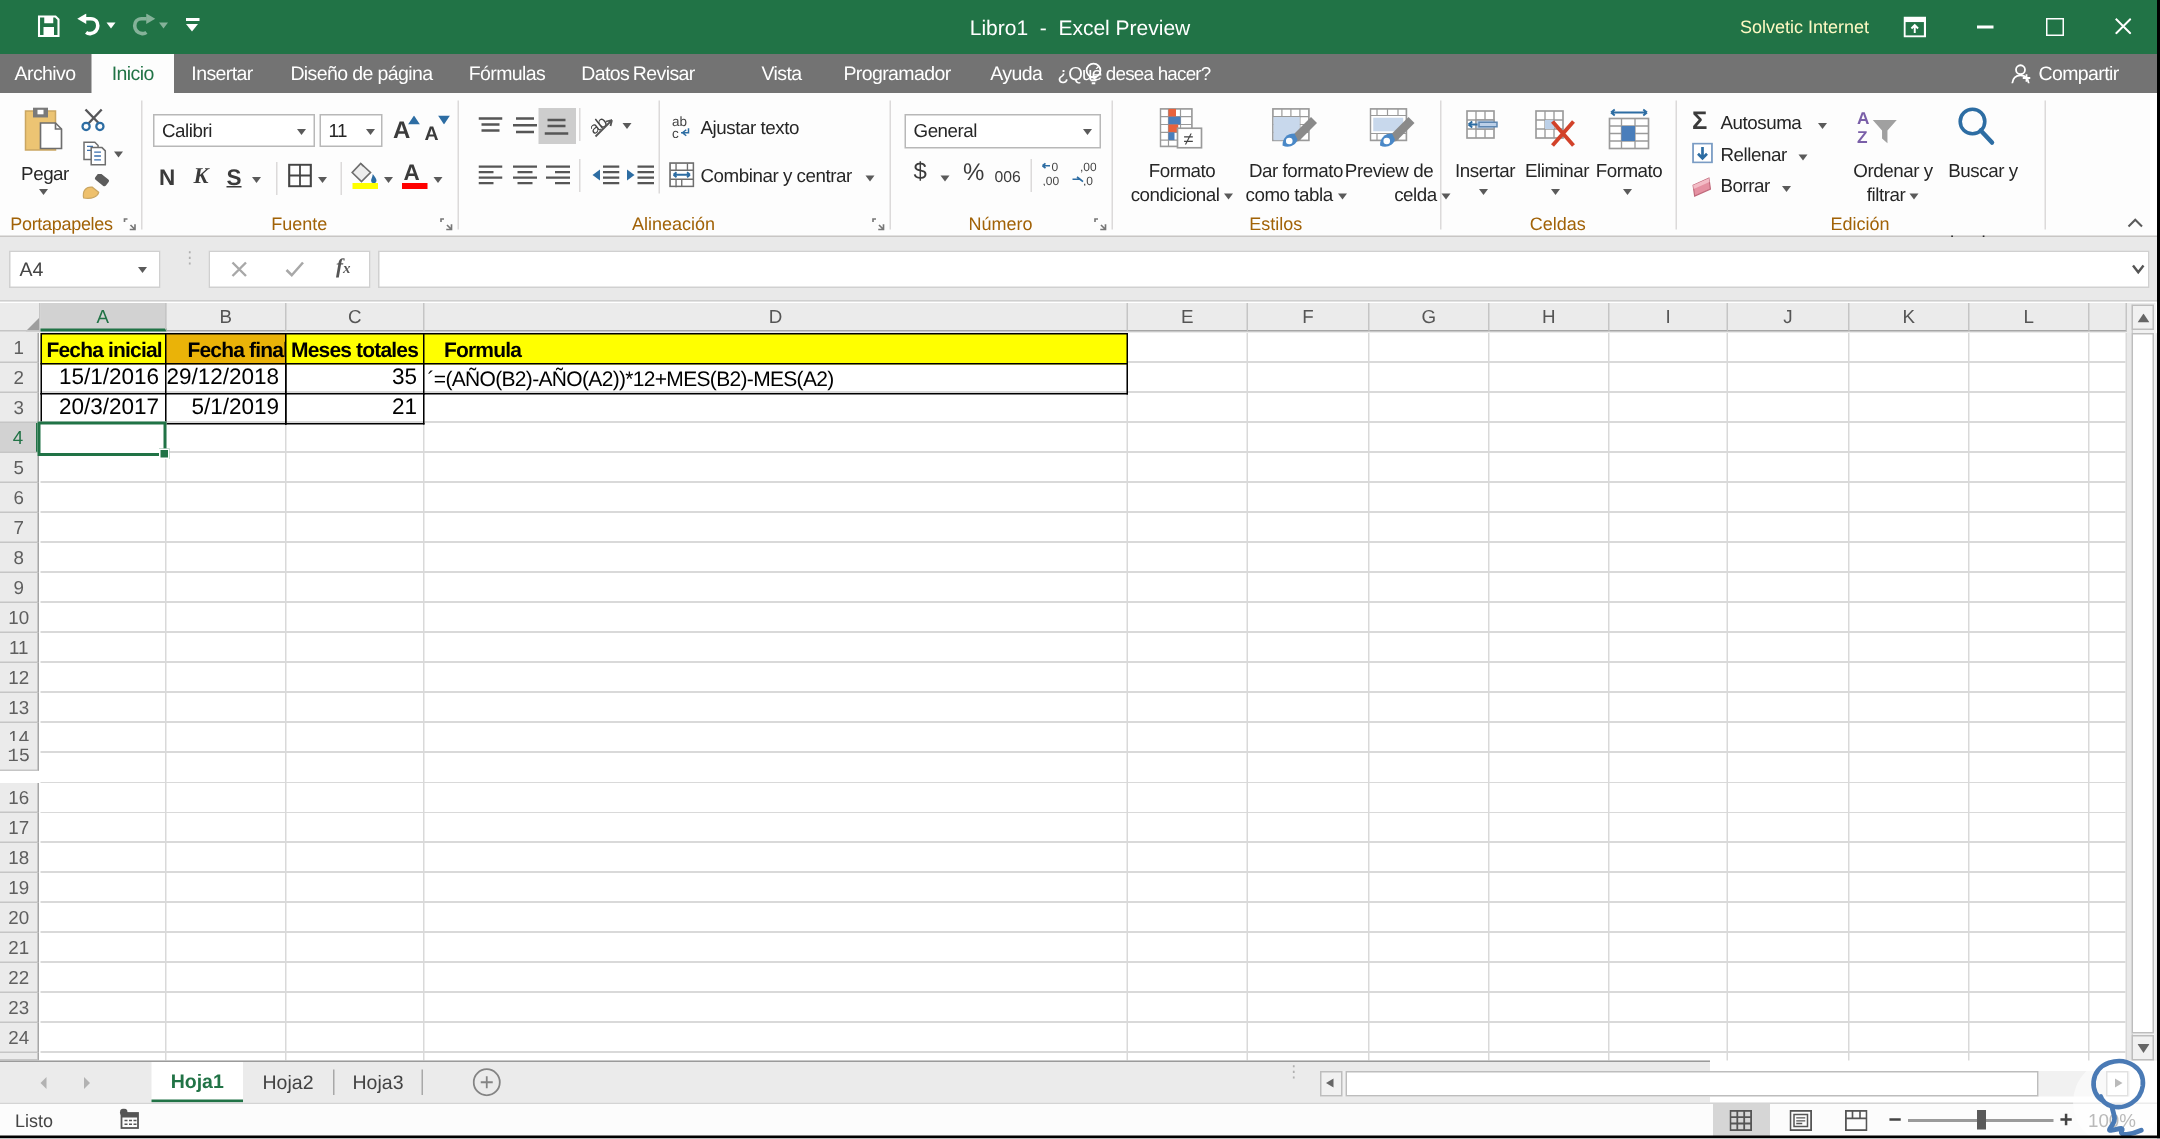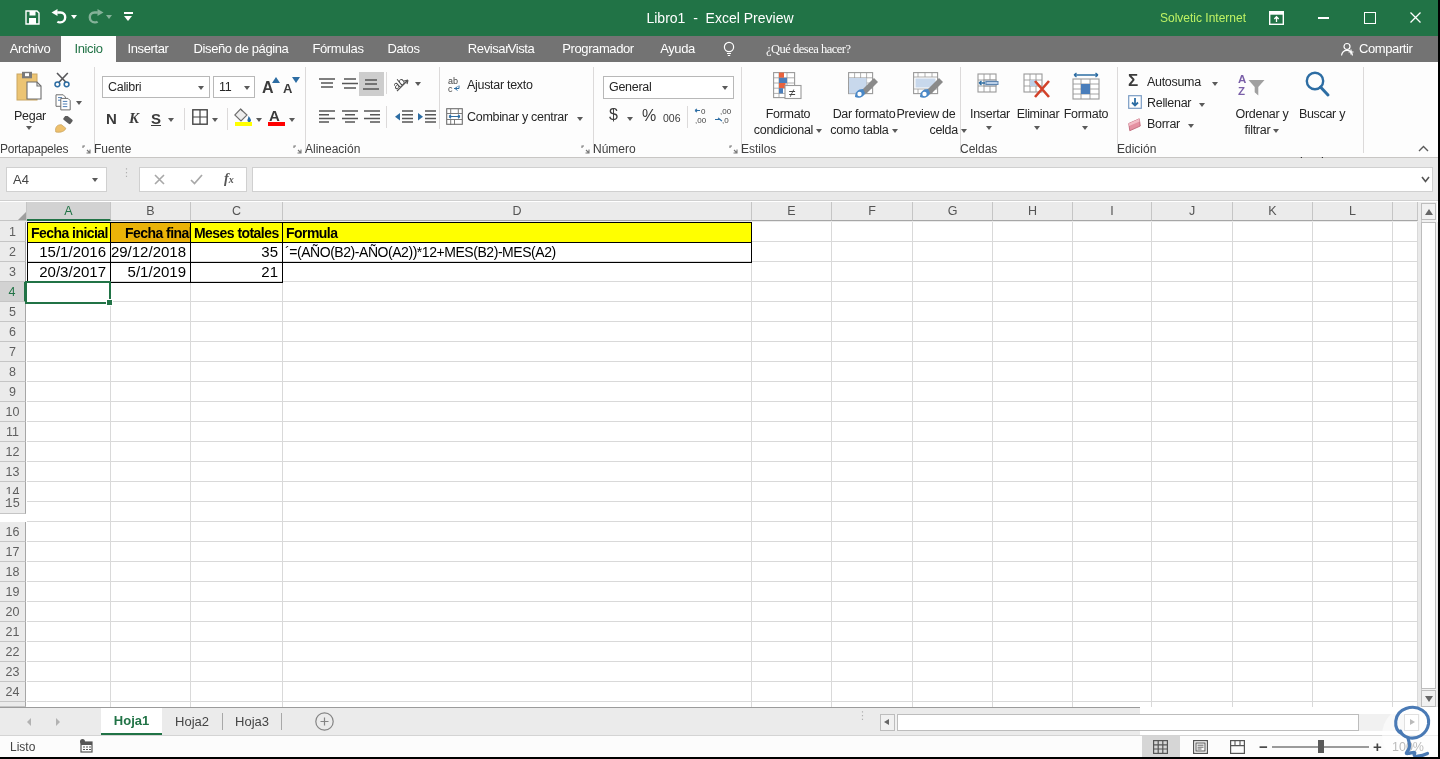--- a/index.html
+++ b/index.html
@@ -5,21 +5,21 @@
   html,body{margin:0;padding:0;}
   body{width:1440px;height:759px;overflow:hidden;font-family:"Liberation Sans",sans-serif;}
   .abs{position:absolute;}
   #app{position:relative;width:1440px;height:759px;background:#fff;}
   
   #titlebar{left:0;top:0;width:1440px;height:36px;background:#217346;color:#fff;}
   #tabrow{left:0;top:36px;width:1440px;height:26px;background:#737373;}
   .rtab{position:absolute;top:0;height:26px;line-height:26px;color:#fff;font-size:13px;text-align:center;letter-spacing:-0.4px;white-space:nowrap;}
   #ribbon{left:0;top:62px;width:1440px;height:96px;background:#fdfdfd;border-bottom:1px solid #c8c6c4;box-sizing:border-box;}
   .gsep{position:absolute;top:5px;height:86px;width:1px;background:#dcdada;}
-  .glabel{position:absolute;top:80px;height:14px;width:100%;font-size:12px;color:#404040;}
+  .glabel{position:absolute;top:80px;height:14px;width:100%;text-align:center;font-size:12px;color:#a16207;}
   .launch{position:absolute;top:83px;width:9px;height:9px;}
   .btxt{font-size:12.5px;color:#262626;letter-spacing:-0.3px;white-space:nowrap;}
   .dar{display:inline-block;width:0;height:0;border-left:3.5px solid transparent;border-right:3.5px solid transparent;border-top:4px solid #5a5a5a;vertical-align:middle;}
   
   #fbar{left:0;top:158px;width:1440px;height:43px;background:#e9e9e9;border-bottom:1px solid #cfcfcf;box-sizing:border-box;}
   
   #colhdr{left:0;top:202px;width:1437px;height:20px;background:#ebebeb;}
   .chd{position:absolute;top:0;height:19px;border-right:1px solid #c5c5c5;border-bottom:1px solid #a6a6a6;box-sizing:border-box;text-align:center;font-size:12.5px;color:#555;line-height:19px;}
   .rhd{position:absolute;left:0;width:26px;border-right:1px solid #a6a6a6;border-bottom:1px solid #c5c5c5;box-sizing:border-box;background:#ebebeb;text-align:center;font-size:12.5px;color:#5f5f5f;}
   
@@ -53,51 +53,51 @@
 
     <svg class="abs" style="left:88px;top:9px" width="16" height="16" viewBox="0 0 16 16" opacity="0.45">
       <path d="M9.8 3.5 L6.5 3.5 C3.2 3.5 1.8 6 1.8 8.2 C1.8 10.8 3.7 13.2 6.7 13.4 C7.8 13.5 8.8 13.2 9.6 12.6" fill="none" stroke="#fff" stroke-width="2.4"></path>
       <path d="M15.5 3.5 L9.5 0 L9.5 7 z" fill="#fff"></path>
     </svg>
     <div class="abs" style="left:106px;top:15px;width:0;height:0;border-left:3.5px solid transparent;border-right:3.5px solid transparent;border-top:4px solid #fff;opacity:.45"></div>
 
     <div class="abs" style="left:124px;top:12px;width:9px;height:2px;background:#fff"></div>
     <div class="abs" style="left:124px;top:16px;width:0;height:0;border-left:4.5px solid transparent;border-right:4.5px solid transparent;border-top:5px solid #fff"></div>
     <div class="abs" style="left:0;top:0;width:1440px;height:36px;line-height:36px;text-align:center;font-size:14px;color:#fff">Libro1&nbsp; -&nbsp; Excel Preview</div>
-    <div class="abs" style="left:1160px;top:0;height:36px;line-height:36px;font-size:12px;color:#bef264">Solvetic Internet</div>
+    <div class="abs" style="left:1160px;top:0;height:36px;line-height:36px;font-size:12px;color:#fef9c3">Solvetic Internet</div>
 
     <svg class="abs" style="left:1269px;top:11px" width="15" height="14" viewBox="0 0 15 14">
       <rect x="0.7" y="0.7" width="13.6" height="12.6" fill="none" stroke="#fff" stroke-width="1.4"></rect>
       <rect x="0.7" y="0.7" width="13.6" height="3" fill="#fff"></rect>
       <path d="M7.5 11 L7.5 6 M5.3 8 L7.5 5.7 L9.7 8" fill="none" stroke="#fff" stroke-width="1.3"></path>
     </svg>
 
     <div class="abs" style="left:1318px;top:17px;width:11px;height:1.5px;background:#fff"></div>
     <div class="abs" style="left:1364px;top:12px;width:10px;height:10px;border:1.4px solid #fff"></div>
     <svg class="abs" style="left:1410px;top:12px" width="11" height="11" viewBox="0 0 11 11">
       <path d="M0.5 0.5 L10.5 10.5 M10.5 0.5 L0.5 10.5" stroke="#fff" stroke-width="1.3"></path>
     </svg>
   </div>
   <div class="abs" id="tabrow">
     <div class="rtab" style="left:5px;width:50px;">Archivo</div>
     <div class="rtab" style="left:61px;width:55px;background:#fdfdfd;color:#217346;">Inicio</div>
     <div class="rtab" style="left:122px;width:52px;">Insertar</div>
     <div class="rtab" style="left:186px;width:110px;">Diseño de página</div>
     <div class="rtab" style="left:311px;width:54px;">Fórmulas</div>
     <div class="rtab" style="left:387px;width:33px;">Datos</div>
-    <div class="rtab" style="left:467px;width:43px;">Revisar</div>
+    <div class="rtab" style="left:421px;width:43px;">Revisar</div>
     <div class="rtab" style="left:507px;width:28px;">Vista</div>
     <div class="rtab" style="left:562px;width:72px;">Programador</div>
     <div class="rtab" style="left:660px;width:35px;">Ayuda</div>
 
     <svg class="abs" style="left:722px;top:5px" width="14" height="17" viewBox="0 0 14 17">
       <circle cx="7" cy="6" r="4.6" fill="none" stroke="#fff" stroke-width="1.2"></circle>
       <path d="M5 10.5 h4 M5 12.5 h4 M5.8 14.5 h2.4" stroke="#fff" stroke-width="1.2"></path>
     </svg>
-    <div class="rtab" style="left:766px;width:110px;text-align:left;font-size:12.5px;letter-spacing:-0.5px;font-family:Liberation Serif, serif;">¿Qué desea hacer?</div>
+    <div class="rtab" style="left:705px;width:110px;text-align:left;font-size:12.5px;letter-spacing:-0.5px;">¿Qué desea hacer?</div>
 
     <svg class="abs" style="left:1340px;top:6px" width="15" height="15" viewBox="0 0 15 15">
       <circle cx="7" cy="4.5" r="3" fill="none" stroke="#fff" stroke-width="1.2"></circle>
       <path d="M1.5 13.5 C2 9.8 4.2 8.3 7 8.3 C9.8 8.3 12 9.8 12.5 13.5" fill="none" stroke="#fff" stroke-width="1.2"></path>
       <path d="M11.5 11 h5 M14 8.5 v5" stroke="#fff" stroke-width="1.2" transform="translate(-3,-1)"></path>
     </svg>
     <div class="rtab" style="left:1359px;width:62px;text-align:left;">Compartir</div>
   </div>
   <div class="abs" id="ribbon">
 
@@ -454,21 +454,21 @@
       <div class="rhd" style="top:400px;height:20px;line-height:20px;">21</div>
       <div class="rhd" style="top:420px;height:20px;line-height:20px;">22</div>
       <div class="rhd" style="top:440px;height:20px;line-height:20px;">23</div>
       <div class="rhd" style="top:460px;height:20px;line-height:20px;">24</div>
       <div class="rhd" style="top:480px;height:5px;"></div>
     </div>
 
     <div class="cell hcell" style="left:27px;top:0px;width:84px;height:21px;background:#ffff00;border:1px solid #000;padding-left:3px;">Fecha inicial</div>
     <div class="cell hcell" style="left:110px;top:0px;width:81px;height:21px;background:#eab308;border:1px solid #000;padding-left:14px;">Fecha final</div>
     <div class="cell hcell" style="left:190px;top:0px;width:93px;height:21px;background:#ffff00;border:1px solid #000;padding-left:3px;">Meses totales</div>
-    <div class="cell hcell" style="left:282px;top:0px;width:470px;height:21px;background:#ffff00;border:1px solid #000;padding-left:3px;">Formula</div>
+    <div class="cell hcell" style="left:282px;top:0px;width:470px;height:21px;background:#ffff00;border:1px solid #000;padding-left:13px;">Formula</div>
     <div class="cell" style="left:27px;top:20px;width:84px;height:21px;border:1px solid #000;border-top:none;text-align:right;padding-right:4px;font-size:15px;">15/1/2016</div>
     <div class="cell" style="left:110px;top:20px;width:81px;height:21px;border:1px solid #000;border-top:none;border-left:none;text-align:right;padding-right:4px;font-size:15px;">29/12/2018</div>
     <div class="cell" style="left:190px;top:20px;width:93px;height:21px;border:1px solid #000;border-top:none;text-align:right;padding-right:4px;font-size:15px;">35</div>
     <div class="cell fcell" style="left:282px;top:20px;width:470px;height:21px;border:1px solid #000;border-top:none;border-left:none;padding-left:3px;">´=(AÑO(B2)-AÑO(A2))*12+MES(B2)-MES(A2)</div>
     <div class="cell" style="left:27px;top:40px;width:84px;height:21px;border:1px solid #000;border-top:none;text-align:right;padding-right:4px;font-size:15px;">20/3/2017</div>
     <div class="cell" style="left:110px;top:40px;width:81px;height:21px;border:1px solid #000;border-top:none;border-left:none;text-align:right;padding-right:4px;font-size:15px;">5/1/2019</div>
     <div class="cell" style="left:190px;top:40px;width:93px;height:21px;border:1px solid #000;border-top:none;text-align:right;padding-right:4px;font-size:15px;">21</div>
 
     <div class="abs" style="left:25px;top:59px;width:86px;height:23px;border:2px solid #217346;background:#fff;box-sizing:border-box;"></div>
     <div class="abs" style="left:106px;top:77px;width:5px;height:5px;background:#217346;border:1px solid #fff;"></div>

